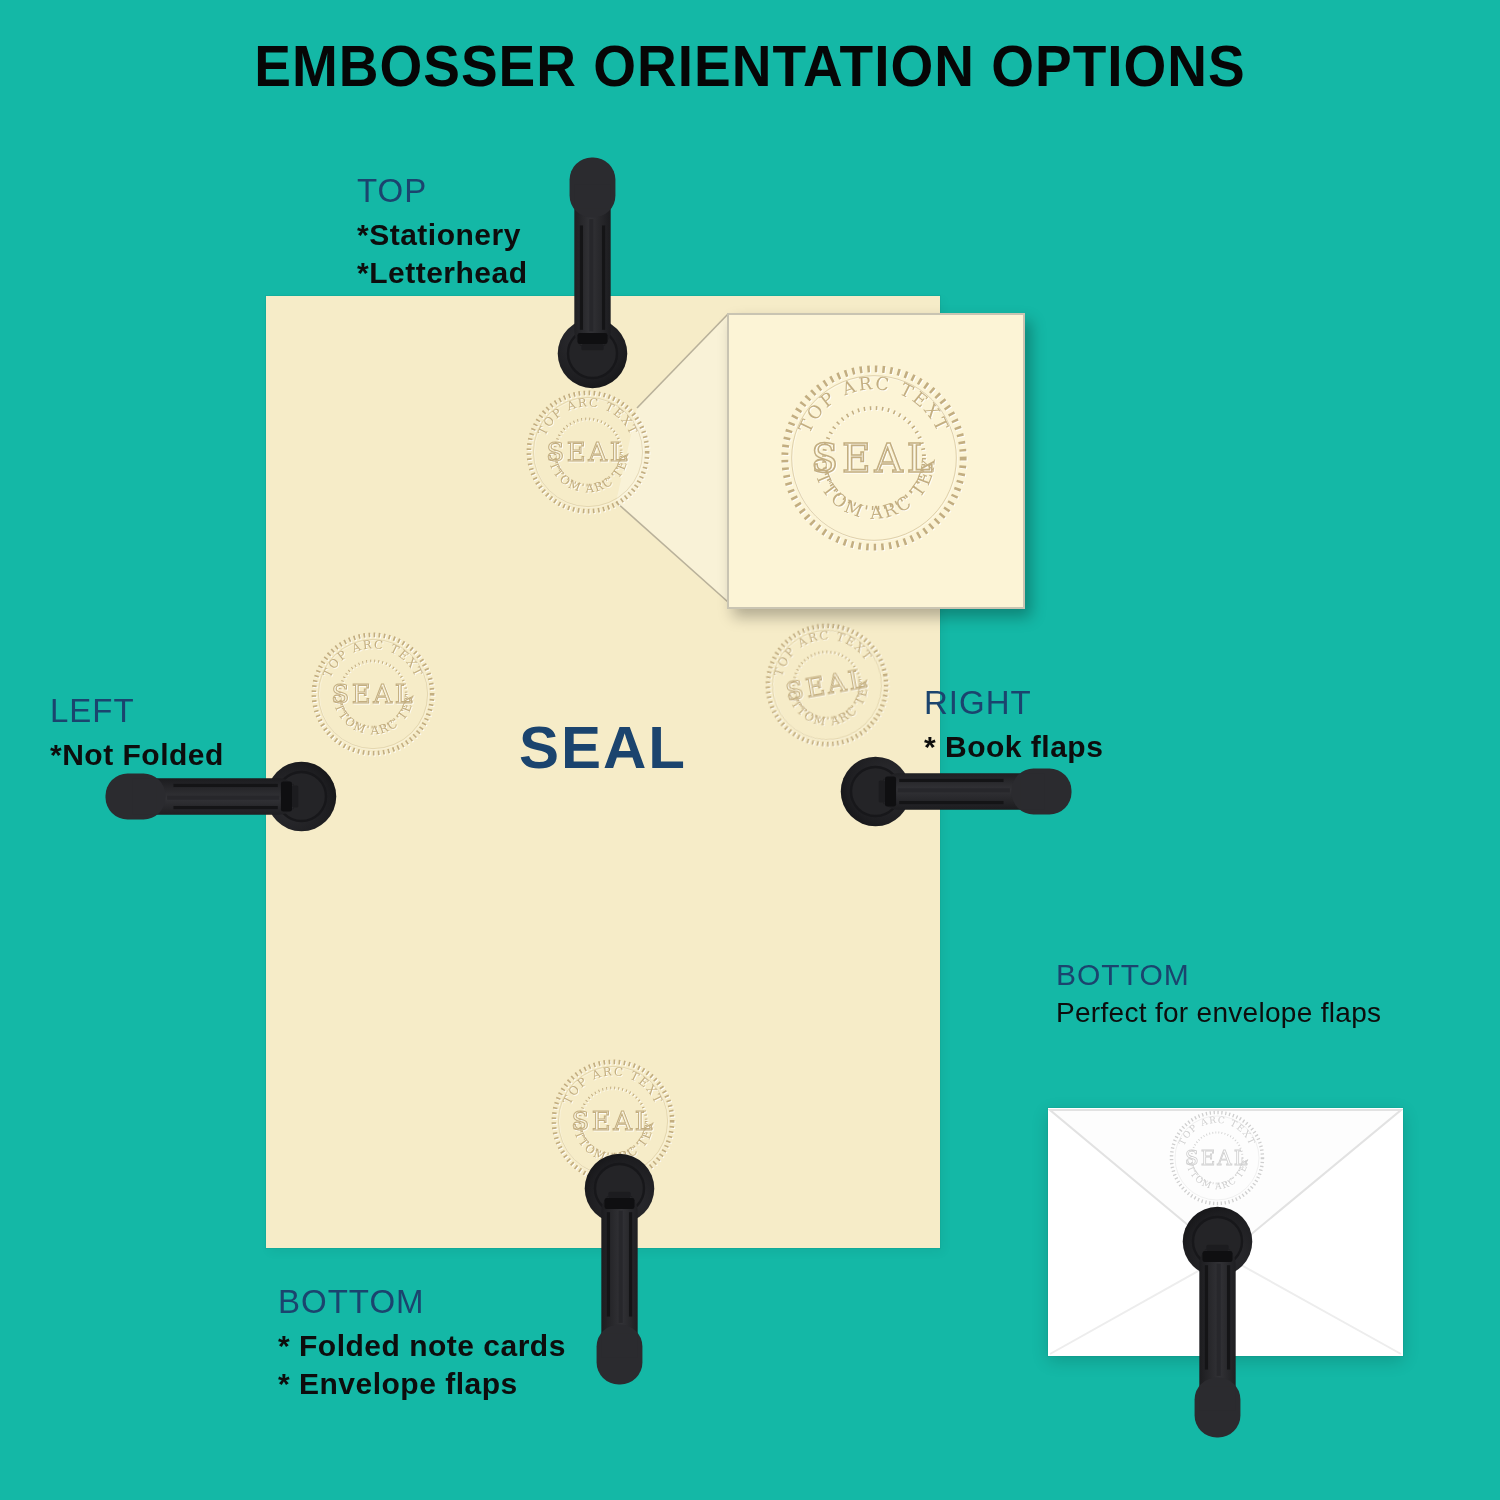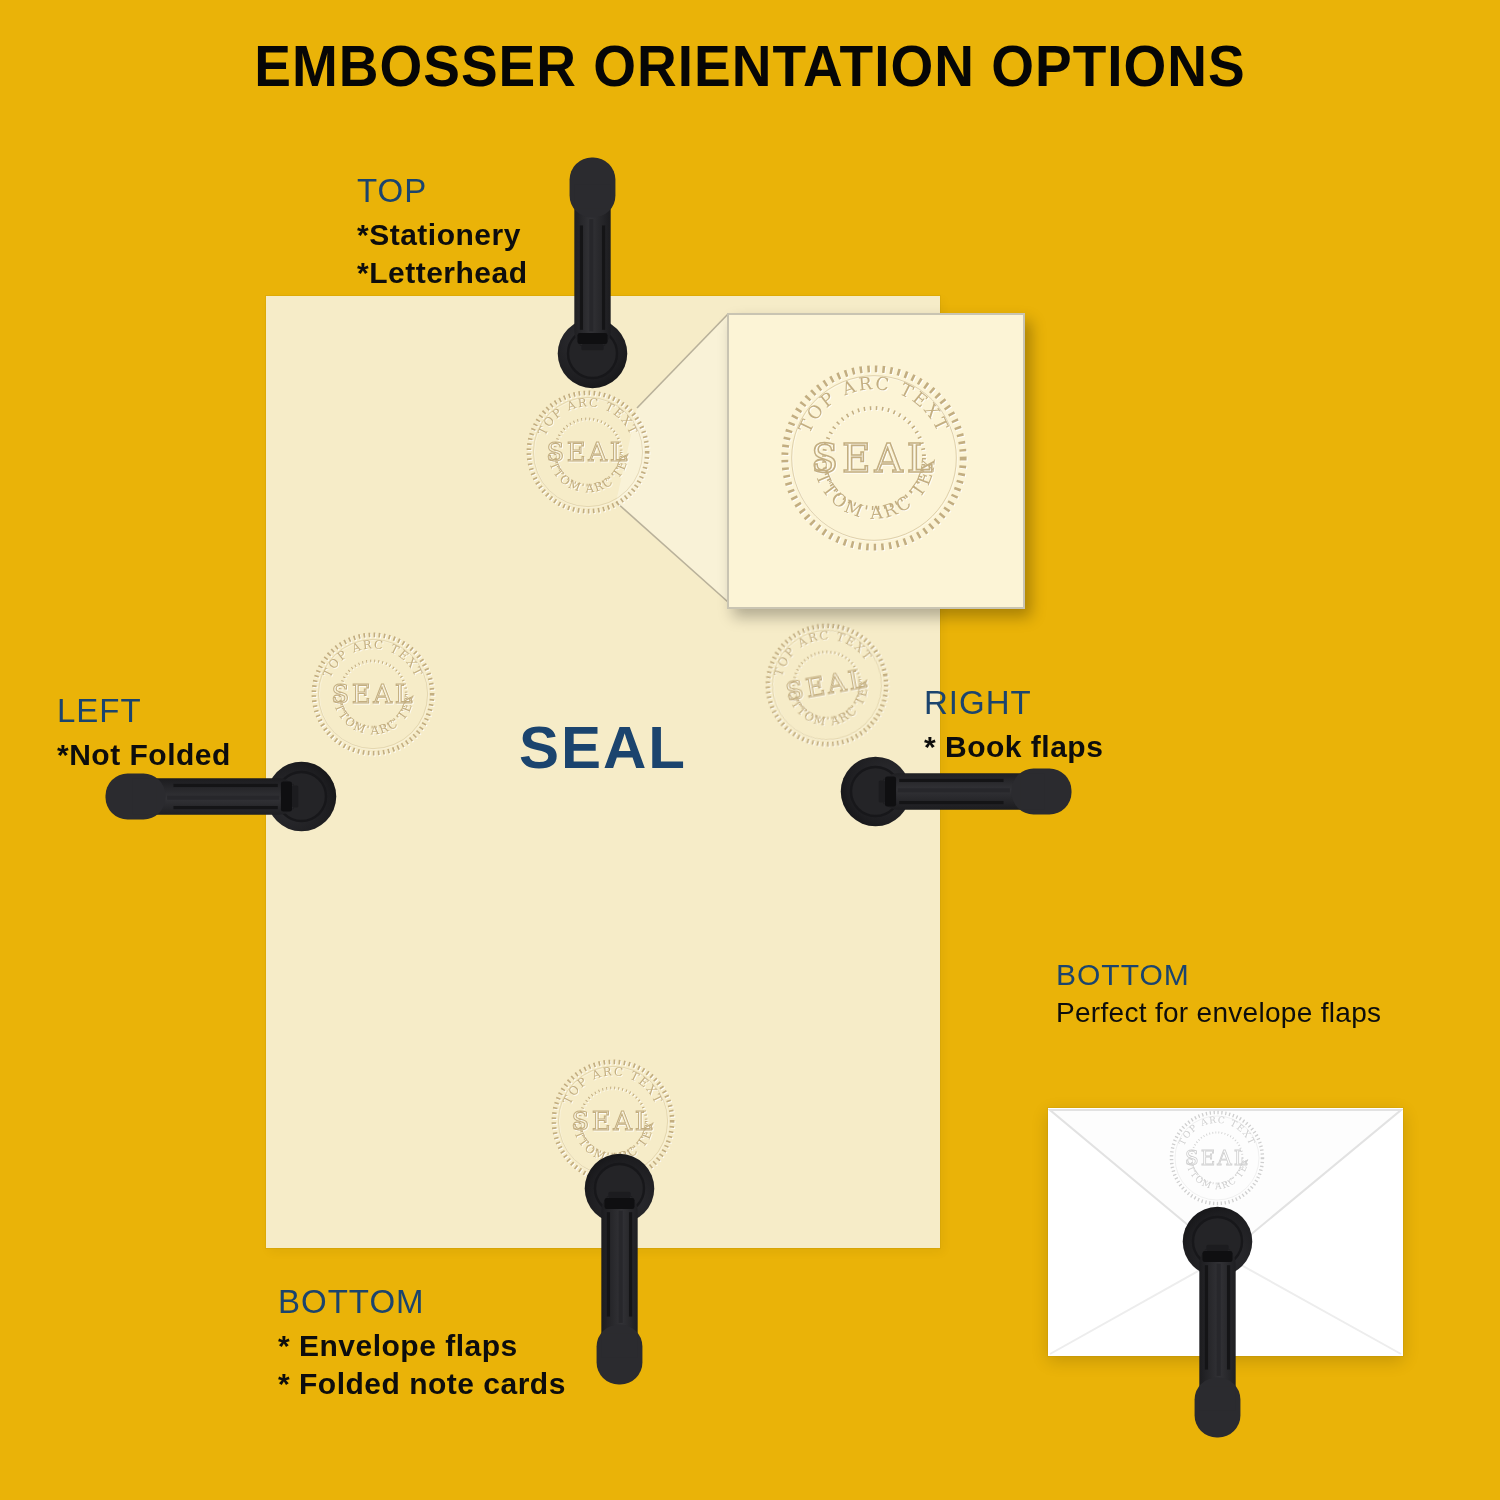--- a/index.html
+++ b/index.html
@@ -1,17 +1,17 @@
 <!DOCTYPE html>
 <html><head>
 <meta charset="utf-8">
 <style>
   html,body{margin:0;padding:0;background:#ffffff;}
   #canvas{
-    position:relative;width:1500px;height:1500px;background:#eab308;overflow:hidden;
+    position:relative;width:1500px;height:1500px;background:#14b8a6;overflow:hidden;
     font-family:"Liberation Sans",sans-serif;
   }
   
   .page-title{
     position:absolute;left:0;top:34px;width:1500px;text-align:center;
     font-size:55px;font-weight:700;letter-spacing:1px;color:#060606;
     transform:scaleY(1.04);
   }
   
   .paper{
@@ -156,34 +156,34 @@
   <div class="center-caption">
     <div>SEAL</div>
   </div>
 
   <div class="label-block" style="left:357px;top:172px">
     <div class="label-heading">TOP</div>
     <div class="label-item">*Stationery</div>
     <div class="label-item">*Letterhead</div>
   </div>
 
-  <div class="label-block" style="left:57px;top:692px">
+  <div class="label-block" style="left:50px;top:692px">
     <div class="label-heading">LEFT</div>
     <div class="label-item">*Not Folded</div>
   </div>
 
   <div class="label-block" style="left:924px;top:684px">
     <div class="label-heading">RIGHT</div>
     <div class="label-item">* Book flaps</div>
   </div>
 
   <div class="label-block" style="left:278px;top:1283px">
     <div class="label-heading">BOTTOM</div>
+    <div class="label-item">* Folded note cards</div>
     <div class="label-item">* Envelope flaps</div>
-    <div class="label-item">* Folded note cards</div>
   </div>
 
   <div class="label-block" style="left:1056px;top:958px">
     <div class="label-heading" style="font-size:30px;margin-bottom:4px">BOTTOM</div>
     <div class="desc-line">Perfect for envelope flaps</div>
   </div>
 
   <div class="envelope">
     <svg width="355" height="248">
       <polygon points="2,2 353,2 177,148" fill="#fdfdfd" stroke="#e2e2e2" stroke-width="2"></polygon>

